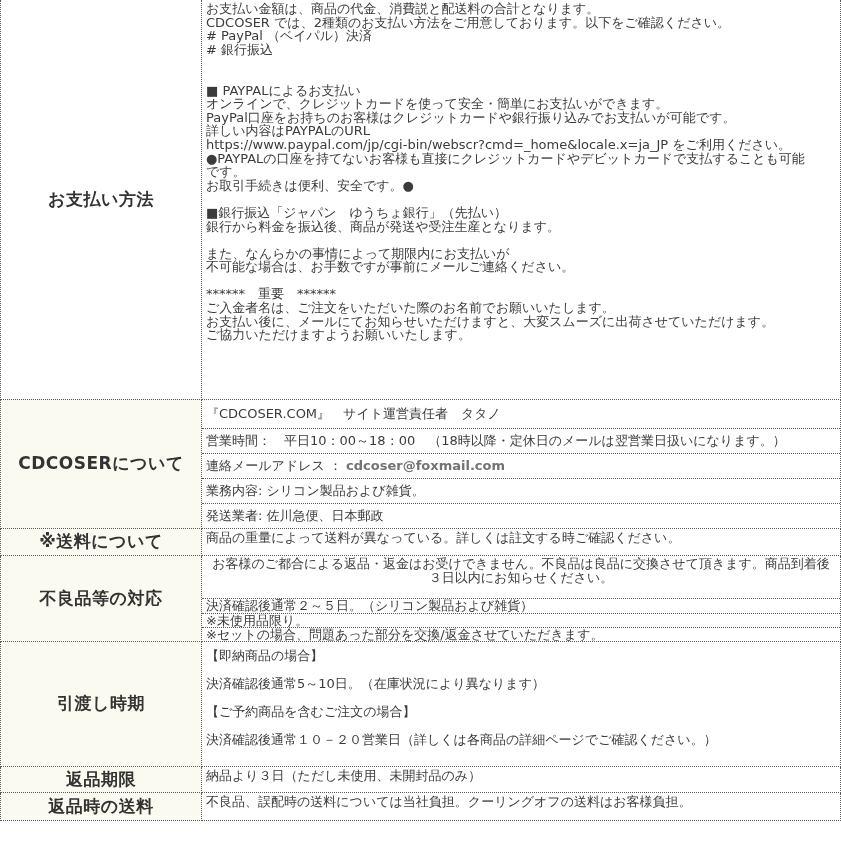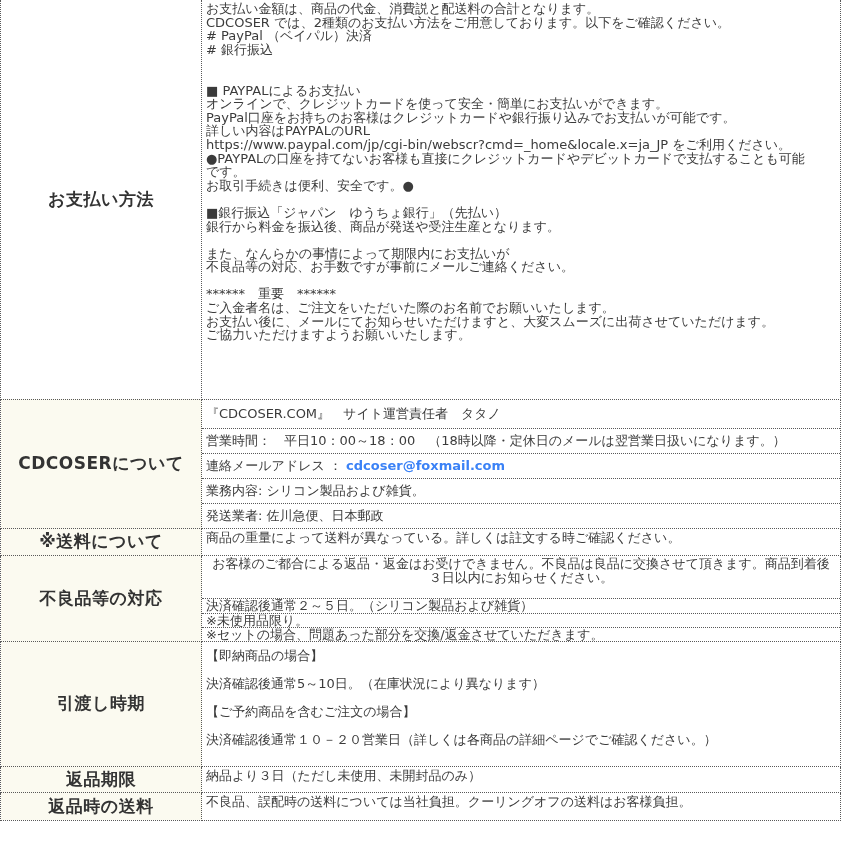--- a/index.html
+++ b/index.html
@@ -49,21 +49,21 @@
     padding:0 4px;
     display:flex;
     align-items:center;
     line-height:14px;
     box-sizing:border-box;
     overflow:hidden;
     text-align:center;
   }
   .sub:last-child{border-bottom:none;}
   .sub.tall{display:block;padding-top:1px;}
-  .email{font-weight:bold;color:#3b82f6;}
+  .email{font-weight:bold;color:#737373;}
   .single{
     display:flex;align-items:center;
     padding:0 4px;box-sizing:border-box;height:100%;
   }
 </style>
 </head>
 <body>
 
 <table class="shop-table">
   <colgroup>
@@ -88,21 +88,21 @@
         <div class="line">詳しい内容はPAYPALのURL</div>
         <div class="line">https://www.paypal.com/jp/cgi-bin/webscr?cmd=_home&amp;locale.x=ja_JP をご利用ください。</div>
         <div class="line">●PAYPALの口座を持てないお客様も直接にクレジットカードやデビットカードで支払することも可能</div>
         <div class="line">です。</div>
         <div class="line">お取引手続きは便利、安全です。●</div>
         <div class="line"></div>
         <div class="line">■銀行振込「ジャパン　ゆうちょ銀行」（先払い）</div>
         <div class="line">銀行から料金を振込後、商品が発送や受注生産となります。</div>
         <div class="line"></div>
         <div class="line">また、なんらかの事情によって期限内にお支払いが</div>
-        <div class="line">不良品等の対応、お手数ですが事前にメールご連絡ください。</div>
+        <div class="line">不可能な場合は、お手数ですが事前にメールご連絡ください。</div>
         <div class="line"></div>
         <div class="line">******　重要　******</div>
         <div class="line">ご入金者名は、ご注文をいただいた際のお名前でお願いいたします。</div>
         <div class="line">お支払い後に、メールにてお知らせいただけますと、大変スムーズに出荷させていただけます。</div>
         <div class="line">ご協力いただけますようお願いいたします。</div>
       </div>
     </td>
   </tr>
 
   <tr>

